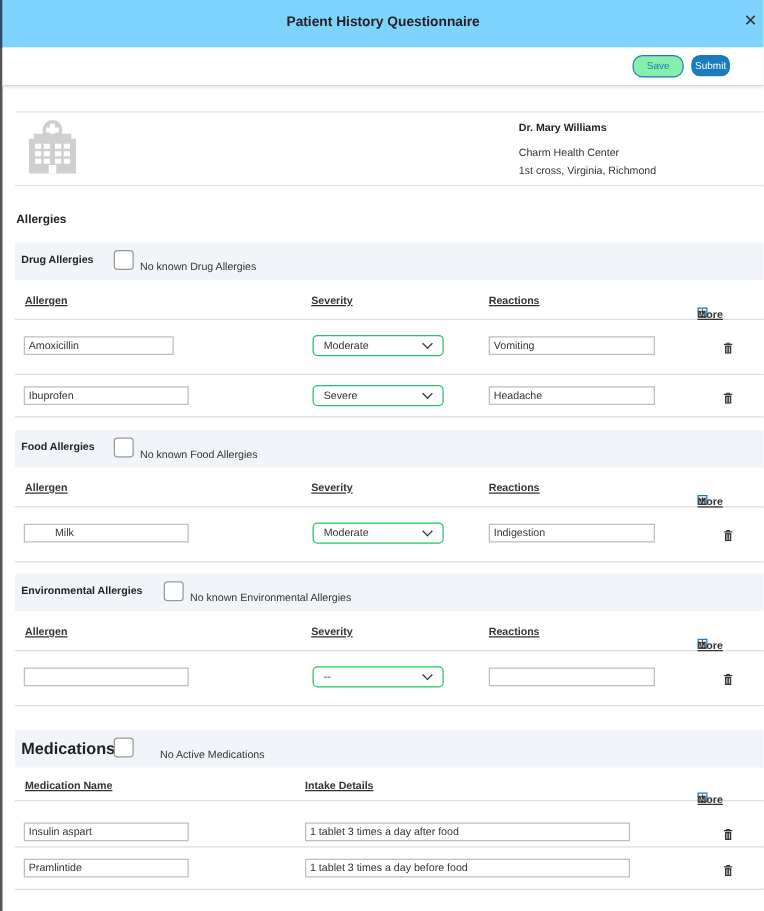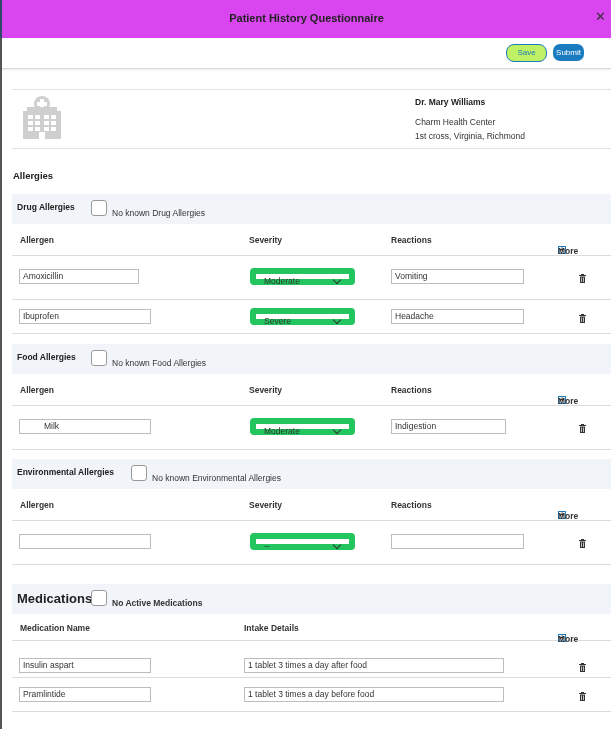--- a/index.html
+++ b/index.html
@@ -1,53 +1,53 @@
 <!DOCTYPE html>
 <html><head>
 <meta charset="utf-8">
 <style>
   * { box-sizing: border-box; margin: 0; padding: 0; }
   html, body { width: 611px; height: 729px; overflow: hidden; background: #fff; }
   body { font-family: "Liberation Sans", sans-serif; font-size: 9px; color: #222; position: relative; }
   .left-edge { position: absolute; left: 0; top: 0; width: 2px; height: 729px; background: #555; }
   .left-edge-top { position: absolute; left: 0; top: 0; width: 2px; height: 38px; background: #2d4a6b; }
 
-  .modal-header { position: absolute; left: 2px; top: 0; width: 609px; height: 38px; background: #d946ef; }
+  .modal-header { position: absolute; left: 2px; top: 0; width: 609px; height: 38px; background: #7dd3fc; }
   .modal-title { position: absolute; left: 0; right: 0; top: 12px; text-align: center; font-size: 11px; font-weight: bold; color: #222; }
   .close-btn { position: absolute; right: 5px; top: 10px; font-size: 13px; color: #333; cursor: pointer; line-height: 14px; }
 
   .toolbar { position: absolute; left: 2px; top: 38px; width: 609px; height: 31px; background: #fff; border-bottom: 1px solid #d8d8d8; box-shadow: 0 1px 2px rgba(0,0,0,0.08); }
-  .btn-save { position: absolute; left: 504px; top: 6px; width: 41px; height: 18px; border: 1px solid #1a7bc0; border-radius: 8px; background: #bef264; color: #1a7bc0; font-size: 8px; text-align: center; line-height: 16px; cursor: pointer; }
+  .btn-save { position: absolute; left: 504px; top: 6px; width: 41px; height: 18px; border: 1px solid #1a7bc0; border-radius: 8px; background: #86efac; color: #1a7bc0; font-size: 8px; text-align: center; line-height: 16px; cursor: pointer; }
   .btn-submit { position: absolute; left: 551px; top: 6px; width: 31px; height: 17px; border-radius: 7px; background: #1a7bc0; color: #fff; font-size: 8px; text-align: center; line-height: 17px; cursor: pointer; }
 
   .hr { position: absolute; left: 12px; width: 599px; height: 1px; background: #e2e2e2; }
 
   .hospital-icon { position: absolute; left: 23px; top: 95px; width: 38px; height: 44px; }
   .clinic-info { position: absolute; left: 415px; top: 97px; }
   .clinic-doctor { font-size: 8.5px; font-weight: bold; color: #222; display: block; margin-bottom: 8px; }
   .clinic-line { font-size: 8.5px; color: #333; display: block; line-height: 14px; }
 
   .section-title { position: absolute; left: 13px; top: 170px; font-size: 9.5px; font-weight: bold; color: #222; }
 
   .block { position: absolute; left: 12px; width: 599px; }
   .block-head { position: relative; height: 30px; background: #f1f4f9; }
   .block-head .name { position: absolute; left: 5px; top: 8px; font-size: 8.5px; font-weight: bold; color: #222; }
   .block-head .chk { position: absolute; top: 10px; width: 16px; height: 16px; border: 1px solid #999; border-radius: 3px; background: #fff; cursor: pointer; }
   .block-head .chk-label { position: absolute; top: 18px; font-size: 8.5px; color: #333; }
   .block-head.big .name { font-size: 13px; top: 7px; }
 
   .colhead { position: relative; height: 32px; border-bottom: 1px solid #dcdcdc; }
-  .colhead span { position: absolute; top: 11px; font-size: 8.5px; font-weight: bold; color: #333; }
+  .colhead span { position: absolute; top: 11px; font-size: 8.5px; font-weight: bold; color: #333; text-decoration: underline; }
   .more { position: absolute; top: 11px; left: 546px; font-size: 8px; color: #1a7bc0; font-weight: bold; cursor: pointer; }
   .more .plus { display: inline-block; width: 8px; height: 8px; border: 1px solid #1a7bc0; line-height: 6px; text-align: center; font-size: 8px; margin-right: 3px; vertical-align: -1px; }
 
   .row { position: relative; height: 34px; border-bottom: 1px solid #dcdcdc; }
   .row.first { height: 44px; }
   .input { position: absolute; height: 15px; border: 1px solid #bdbdbd; background: #fff; font-size: 8.5px; color: #333; padding-left: 3px; line-height: 13px; }
-  .select { position: absolute; height: 17px; border: 6px solid #22c55e; border-radius: 4px; background: #fff; font-size: 8.5px; color: #333; padding-left: 8px; line-height: 15px; cursor: pointer; }
+  .select { position: absolute; height: 17px; border: 1px solid #22c55e; border-radius: 4px; background: #fff; font-size: 8.5px; color: #333; padding-left: 8px; line-height: 15px; cursor: pointer; }
   .select .chev { position: absolute; right: 9px; top: 3px; width: 6px; height: 6px; border-right: 1.5px solid #333; border-bottom: 1.5px solid #333; transform: rotate(45deg); }
   .trash { position: absolute; left: 567px; width: 7px; height: 9px; cursor: pointer; }
 </style>
 </head>
 <body>
 
 <div class="left-edge"></div>
 <div class="left-edge-top"></div>
 
 <div class="modal-header">
@@ -144,21 +144,21 @@
     <span style="left:237px">Severity</span>
     <span style="left:379px">Reactions</span>
     <div class="more">
         <span class="plus">+</span>
         <span>More</span>
       </div>
   </div>
   <div class="row first">
     <div class="input" style="left:7px; top:13px; width:132px;padding-left:24px;">Milk</div>
     <div class="select" style="left:238px; top:12px; width:105px;"><span>Moderate</span><span class="chev"></span></div>
-    <div class="input" style="left:379px; top:13px; width:115px;">Indigestion</div>
+    <div class="input" style="left:379px; top:13px; width:133px;">Indigestion</div>
     <svg class="trash" style="top:18px" viewBox="0 0 7 9">
         <rect x="0" y="1" width="7" height="1" fill="#333"></rect>
         <rect x="2" y="0" width="3" height="1" fill="#333"></rect>
         <rect x="1" y="2.5" width="5" height="6.5" fill="#333"></rect>
         <rect x="2.2" y="3.5" width="0.7" height="4.5" fill="#fff"></rect>
         <rect x="4.1" y="3.5" width="0.7" height="4.5" fill="#fff"></rect>
       </svg>
   </div>
 </div>
 
@@ -188,21 +188,21 @@
         <rect x="2.2" y="3.5" width="0.7" height="4.5" fill="#fff"></rect>
         <rect x="4.1" y="3.5" width="0.7" height="4.5" fill="#fff"></rect>
       </svg>
   </div>
 </div>
 
 <div class="block" style="top:584px">
   <div class="block-head big">
     <span class="name">Medications</span>
     <span class="chk" style="left:79px; top:6px;"></span>
-    <span class="chk-label" style="left:100px; top:14px;font-weight:bold;">No Active Medications</span>
+    <span class="chk-label" style="left:116px; top:14px;">No Active Medications</span>
   </div>
   <div class="colhead" style="height:27px">
     <span style="left:8px; top:9px;">Medication Name</span>
     <span style="left:232px; top:9px;">Intake Details</span>
     <div class="more" style="top:9px">
         <span class="plus">+</span>
         <span>More</span>
       </div>
   </div>
   <div class="row first" style="height:37px">

